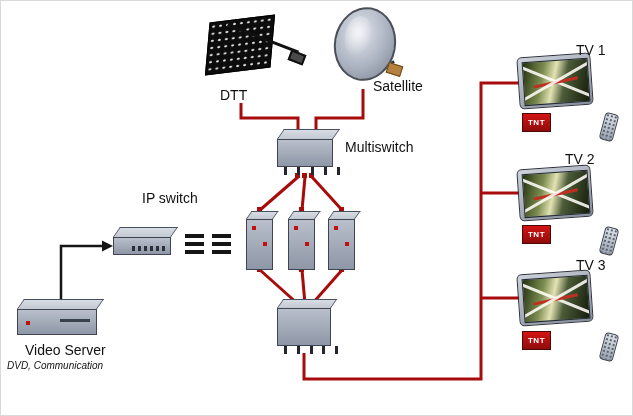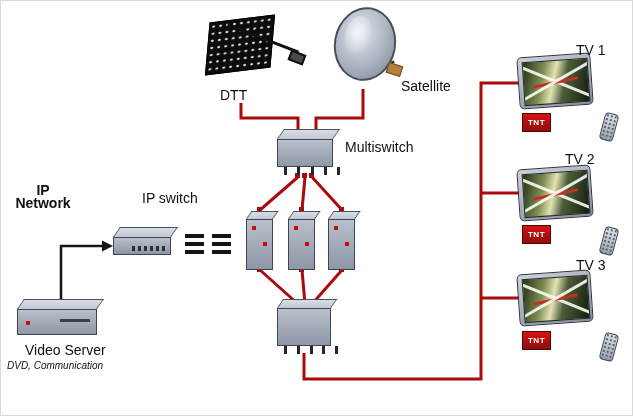--- a/index.html
+++ b/index.html
@@ -194,27 +194,23 @@
 
   <div class="tv" style="left:517px;top:271px;">
     <div class="tv-screen">
         <span class="streak"></span>
       </div>
   </div>
   <div class="tnt" style="left:521px;top:330px;">TNT</div>
   <div class="remote" style="left:601px;top:332px;"></div>
 
   <div class="label" style="left:219px;top:88px;">DTT</div>
-  <div class="label" style="left:400px;top:79px;">Satellite</div>
+  <div class="label" style="left:372px;top:79px;">Satellite</div>
   <div class="label" style="left:344px;top:140px;">Multiswitch</div>
 
-  <div class="label b center" style="left:14px;top:183px;width:56px;">
-    <div>IP</div>
-    <div>Network</div>
-  </div>
   <div class="label" style="left:120px;top:191px;margin-left:21px;">IP switch</div>
 
 
 
   <div class="label" style="left:24px;top:343px;">Video Server</div>
   <div class="label it" style="left:6px;top:358px;text-align:center;">DVD, Communication</div>
 
 
   <div class="label" style="left:575px;top:43px;">TV 1</div>
   <div class="label" style="left:564px;top:152px;">TV 2</div>

